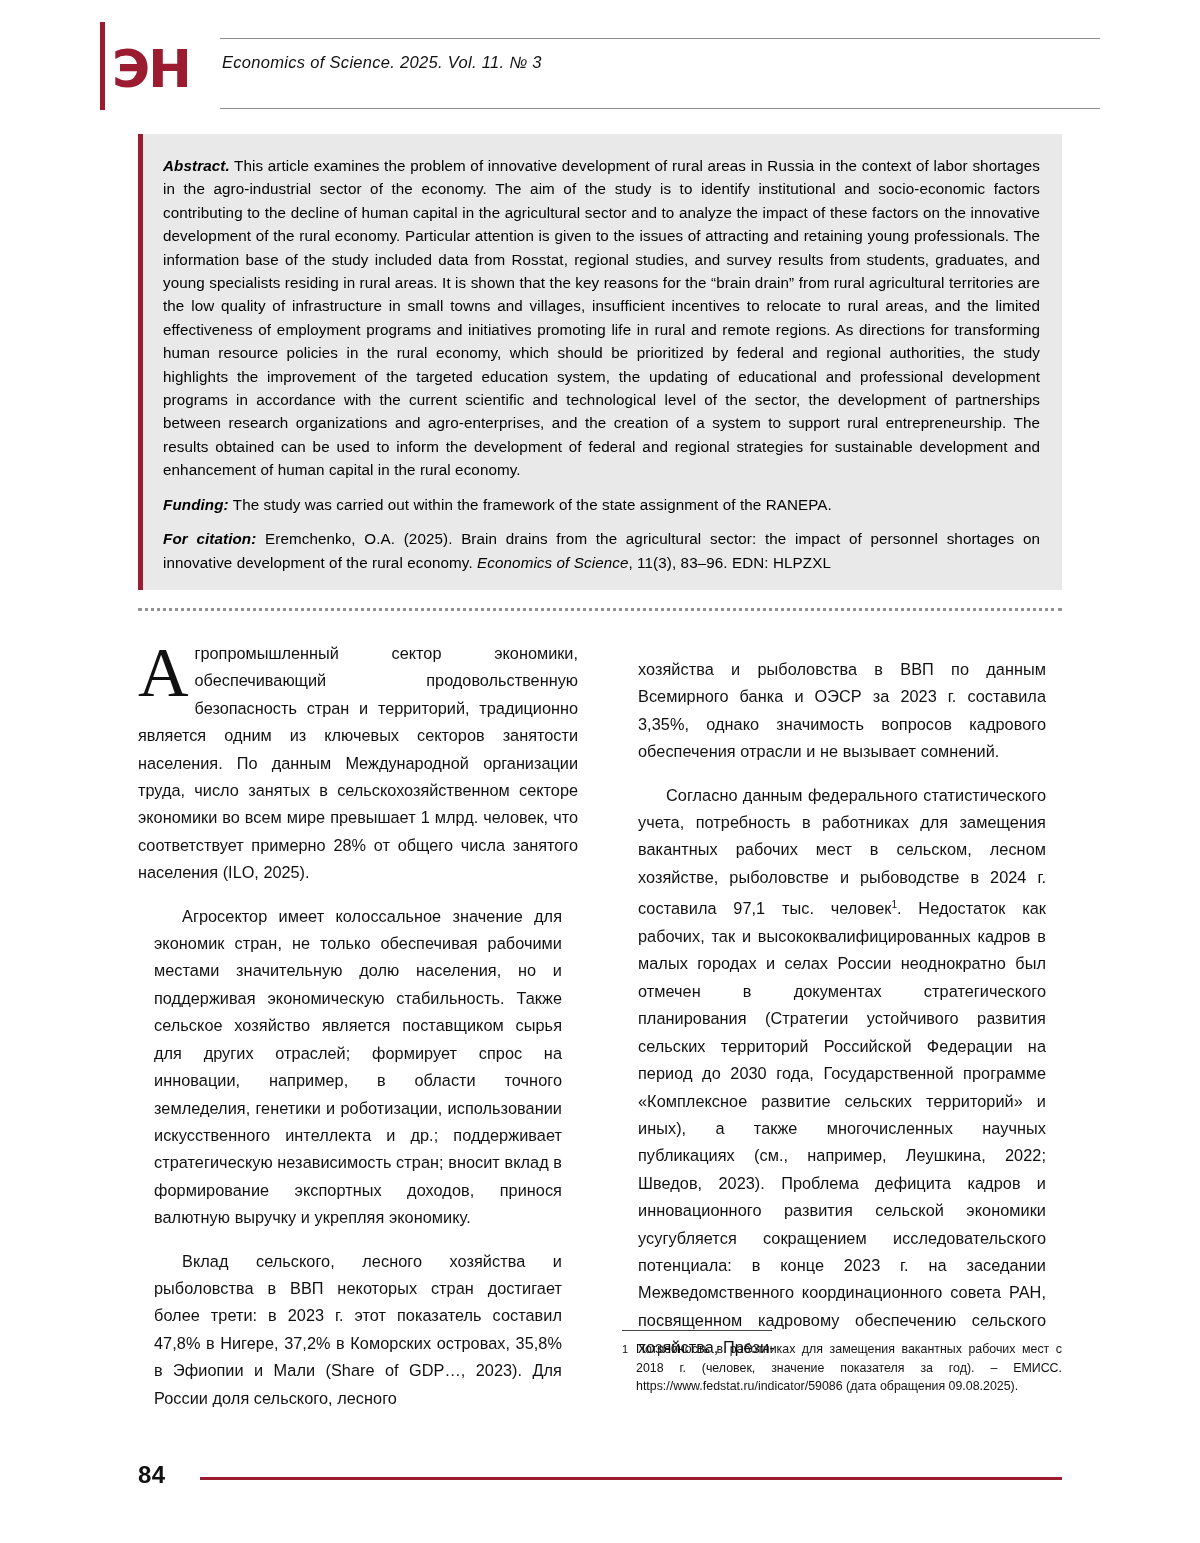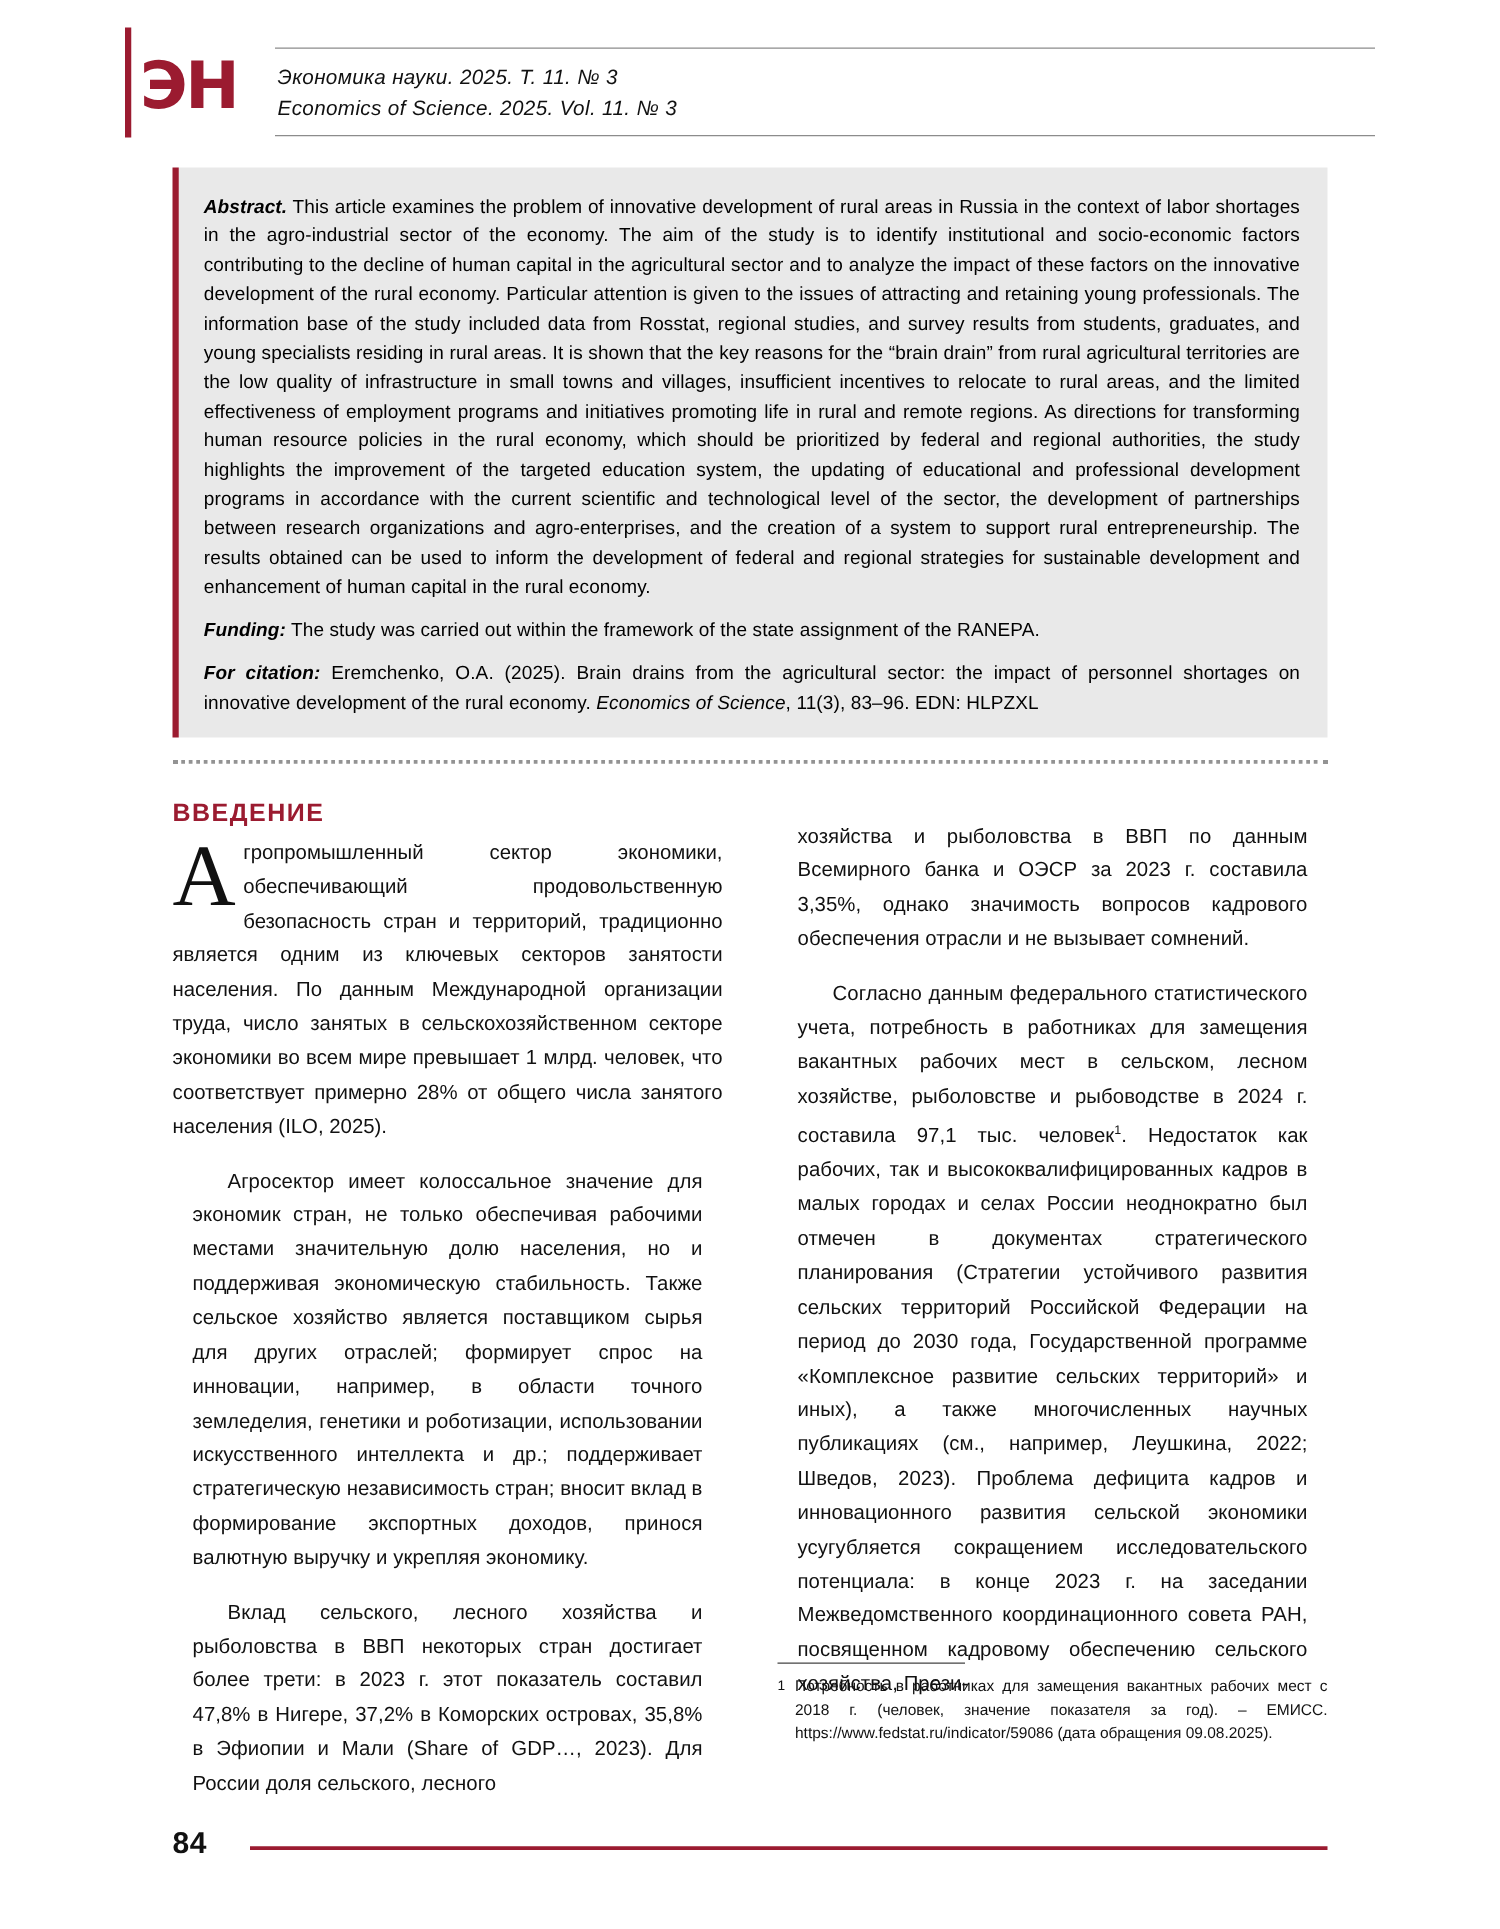--- a/index.html
+++ b/index.html
@@ -230,21 +230,20 @@
 </head>
 <body>
 
 <div class="page">
 
   <div class="header">
     <div class="header-rule-top"></div>
     <div class="logo-bar"></div>
     <div class="logo">ЭН</div>
     <div class="journal-lines">
-      <div>Экономика науки. 2025. Т. 11. № 3</div>
       <div>Economics of Science. 2025. Vol. 11. № 3</div>
     </div>
     <div class="header-rule-bottom"></div>
   </div>
 
   <div class="abstract-wrap">
     <div class="abstract-bar"></div>
     <div class="abstract-box">
       <p>
         <span class="lbl-italic">Abstract.</span>
@@ -259,21 +258,20 @@
         <span>Eremchenko, O.A. (2025). Brain drains from the agricultural sector: the impact of personnel shortages on innovative development of the rural economy. </span><span class="lbl-italic-norm">Economics of Science</span><span>, 11(3), 83–96. EDN: HLPZXL</span>
       </p>
     </div>
   </div>
 
   <div class="dotted-divider"></div>
 
   <div class="columns">
 
     <div class="col col-left">
-      <h2 class="section-title">ВВЕДЕНИЕ</h2>
       <p class="dropcap-p">
         <span class="dropcap">А</span><span>гропромышленный сектор экономики, обеспечивающий продовольственную безопасность стран и территорий, традиционно является одним из ключевых секторов занятости населения. По данным Международной организации труда, число занятых в сельскохозяйственном секторе экономики во всем мире превышает 1 млрд. человек, что соответствует примерно 28% от общего числа занятого населения (ILO, 2025).</span>
       </p>
       <p class="body-p">Агросектор имеет колоссальное значение для экономик стран, не только обеспечивая рабочими местами значительную долю населения, но и поддерживая экономическую стабильность. Также сельское хозяйство является поставщиком сырья для других отраслей; формирует спрос на инновации, например, в области точного земледелия, генетики и роботизации, использовании искусственного интеллекта и др.; поддерживает стратегическую независимость стран; вносит вклад в формирование экспортных доходов, принося валютную выручку и укрепляя экономику.</p>
       <p class="body-p">Вклад сельского, лесного хозяйства и рыболовства в ВВП некоторых стран достигает более трети: в 2023 г. этот показатель составил 47,8% в Нигере, 37,2% в Коморских островах, 35,8% в Эфиопии и Мали (Share of GDP…, 2023). Для России доля сельского, лесного</p>
     </div>
 
     <div class="col col-right">
       <p class="body-p no-indent">хозяйства и рыболовства в ВВП по данным Всемирного банка и ОЭСР за 2023 г. составила 3,35%, однако значимость вопросов кадрового обеспечения отрасли и не вызывает сомнений.</p>
       <p class="body-p"><span>Согласно данным федерального статистического учета, потребность в работниках для замещения вакантных рабочих мест в сельском, лесном хозяйстве, рыболовстве и рыбоводстве в 2024 г. составила 97,1 тыс. человек</span><sup>1</sup><span>. Недостаток как рабочих, так и высококвалифицированных кадров в малых городах и селах России неоднократно был отмечен в документах стратегического планирования (Стратегии устойчивого развития сельских территорий Российской Федерации на период до 2030 года, Государственной программе «Комплексное развитие сельских территорий» и иных), а также многочисленных научных публикациях (см., например, Леушкина, 2022; Шведов, 2023). Проблема дефицита кадров и инновационного развития сельской экономики усугубляется сокращением исследовательского потенциала: в конце 2023 г. на заседании Межведомственного координационного совета РАН, посвященном кадровому обеспечению сельского хозяйства, Прези-</span></p>

